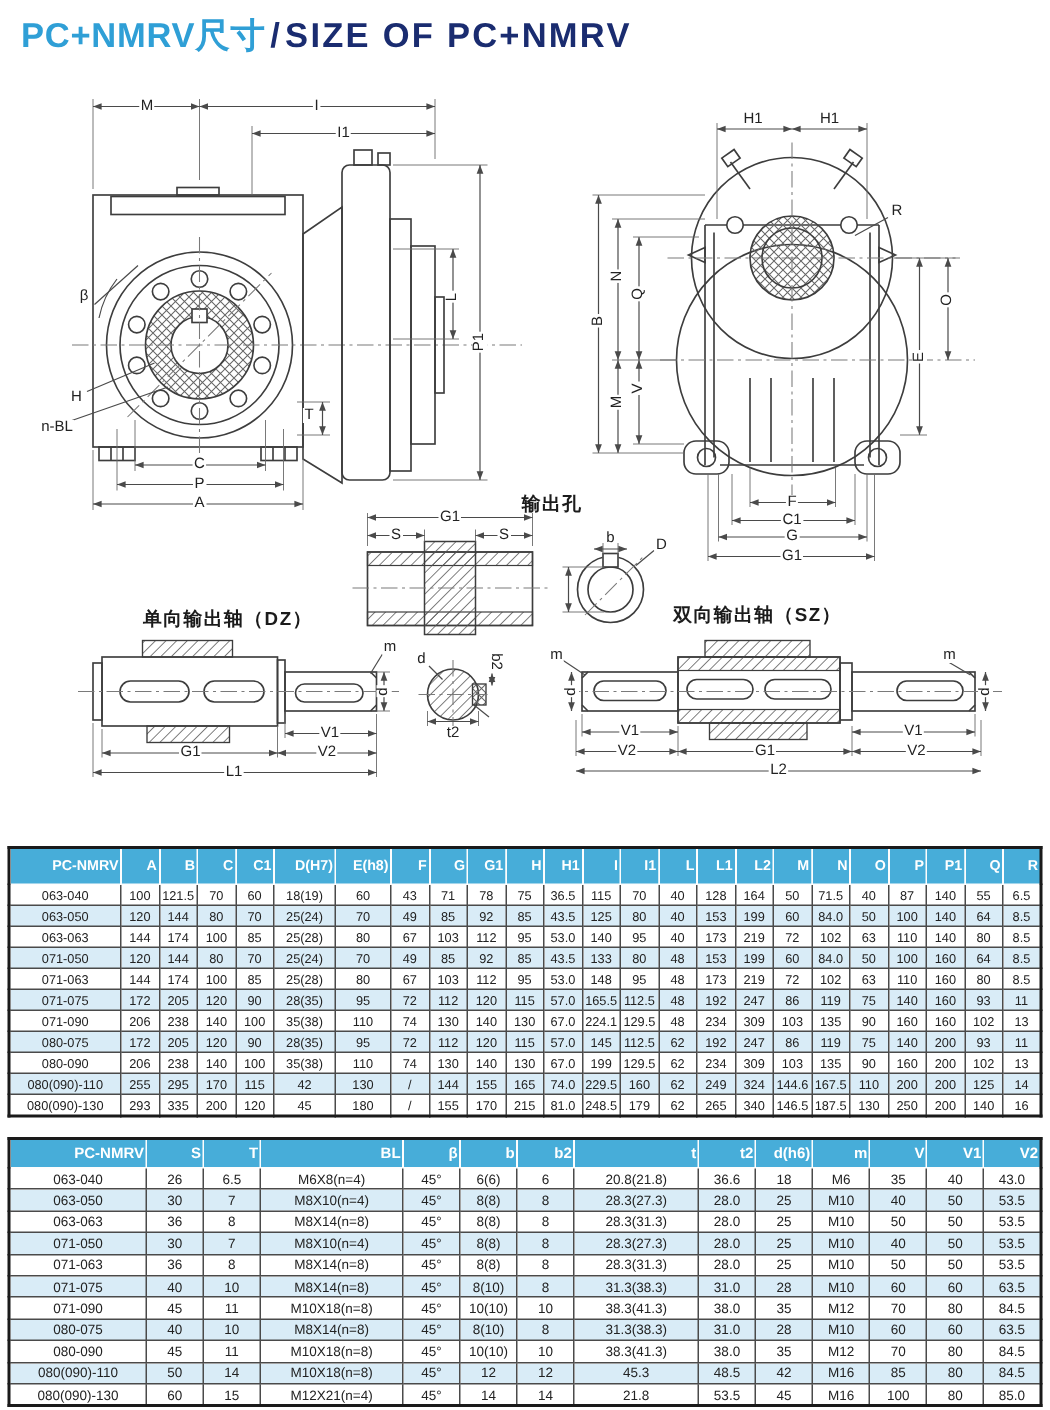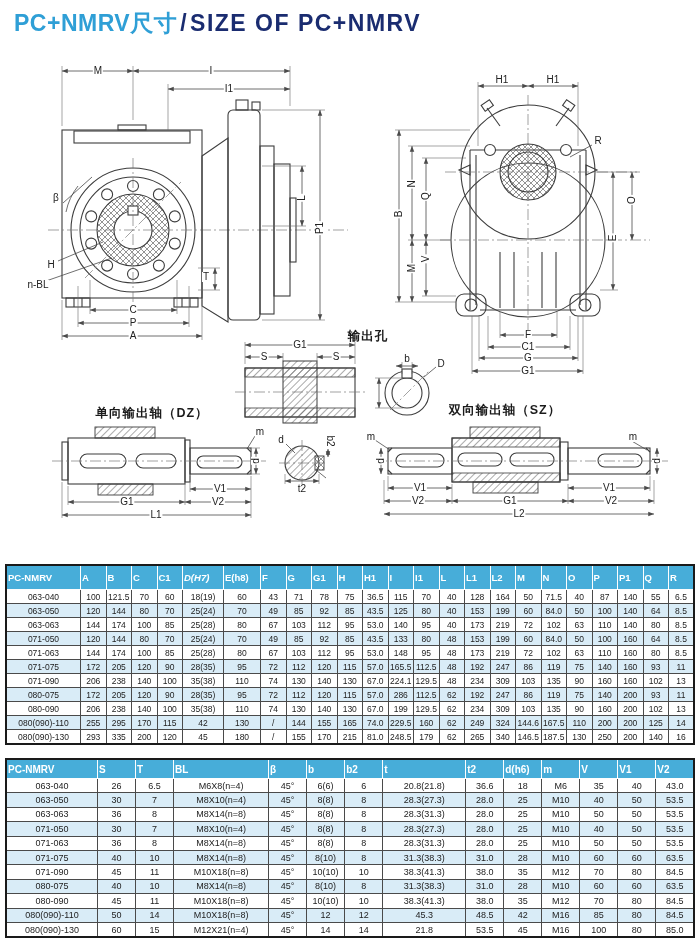--- a/index.html
+++ b/index.html
@@ -22,29 +22,29 @@
   .ol{stroke:#3d3d3d;stroke-width:1.1;fill:none;}
   .olw{stroke:#3d3d3d;stroke-width:1.1;fill:#fff;}
   .ext{stroke:#6a6a6a;stroke-width:.6;fill:none;}
   .dim{stroke:#4a4a4a;stroke-width:.8;marker-start:url(#ar);marker-end:url(#ar);}
   .cl{stroke:#7a7a7a;stroke-width:.7;fill:none;stroke-dasharray:11 3 2 3;}
   .ld{stroke:#4a4a4a;stroke-width:.8;fill:none;}
   
   table.spec{position:absolute;left:5px;width:690px;border-collapse:collapse;table-layout:fixed;
              border:2px solid #1a1a1a;}
   table.spec th{background:var(--table-header-bg,#47add9);color:var(--table-header-text,#fff);
-                font-weight:bold;border:1px solid #fdfdfd;text-align:left;overflow:hidden;}
+                font-weight:bold;border:1px solid #fdfdfd;text-align:right;overflow:hidden;}
   table.spec td{border:1px solid #4a4a4a;text-align:center;color:#222;overflow:hidden;
                 white-space:nowrap;background:#fff;}
   table.spec tbody tr:nth-child(even) td{background:var(--row-alt-bg,#d9ecf7);}
   .t1{top:564px;}
   .t1 th{height:21px;font-size:9.5px;}
   .t1 td{height:13px;font-size:8.5px;padding:0;}
   .t1 th:first-child{width:71px;}
-  .t1 th:nth-child(6){width:38px;font-style:italic;}
+  .t1 th:nth-child(6){width:38px;}
   .t1 th:nth-child(7){width:34px;}
   .t2{top:758px;}
   .t2 th{height:16px;font-size:10px;}
   .t2 td{height:13.4px;font-size:9px;padding:0;}
   .t2 th:first-child{width:88px;}
   .t2 th:nth-child(4){width:92px;margin-top:36px;}
   .t2 th:nth-child(8){width:80px;}
 </style>
 </head>
 <body>
@@ -589,21 +589,21 @@
           <td>205</td>
           <td>120</td>
           <td>90</td>
           <td>28(35)</td>
           <td>95</td>
           <td>72</td>
           <td>112</td>
           <td>120</td>
           <td>115</td>
           <td>57.0</td>
-          <td>286</td>
+          <td>145</td>
           <td>112.5</td>
           <td>62</td>
           <td>192</td>
           <td>247</td>
           <td>86</td>
           <td>119</td>
           <td>75</td>
           <td>140</td>
           <td>200</td>
           <td>93</td>

